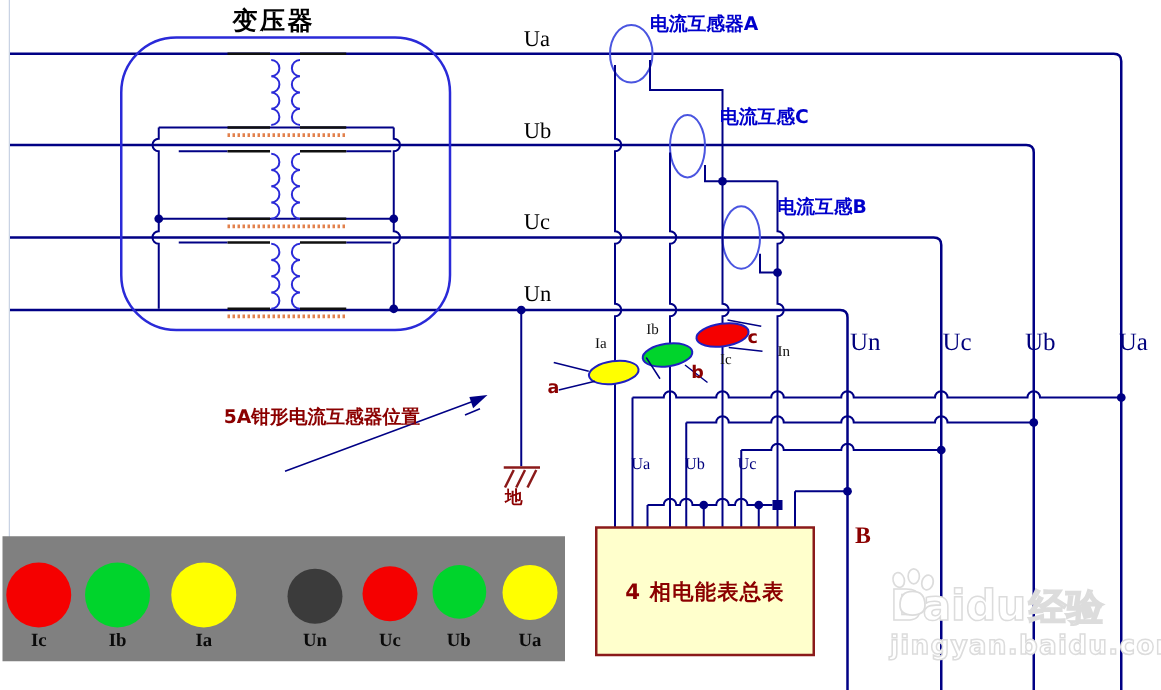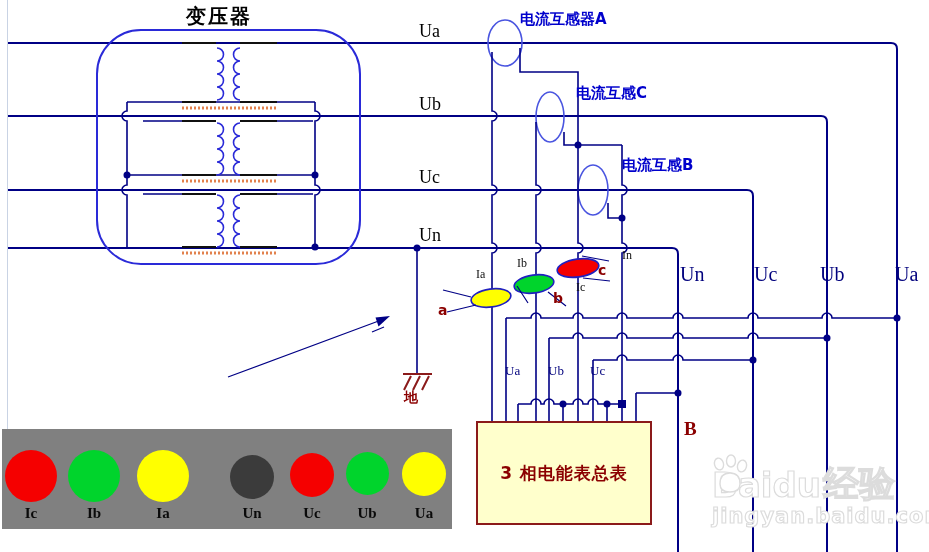--- a/index.html
+++ b/index.html
@@ -36,21 +36,21 @@
   #legend{position:absolute;left:2px;top:429px;width:450px;height:100px;background:#808080;}
   .lg-circle{position:absolute;border-radius:50%;}
   .lg-label{position:absolute;top:76px;transform:translateX(-50%);color:#0a0a0a;
             font-weight:bold;font-size:15px;font-family:"Liberation Serif",serif;}
   
   #wm{position:absolute;left:712px;top:452px;color:#ffffff;
       font-family:"DejaVu Sans","Liberation Sans",sans-serif;font-weight:bold;
       -webkit-text-stroke:1.2px #dcdcdc;}
   #wm .row1{display:flex;align-items:flex-end;height:50px;}
   #wm .brand{font-size:34px;line-height:1;}
-  #wm .cn{font-size:36px;line-height:1;margin-left:2px;}
+  #wm .cn{font-size:30px;line-height:1;margin-left:2px;}
   #wm .url{font-size:21px;margin-top:2px;letter-spacing:1px;}
   .leftedge{position:absolute;left:7px;top:0;width:1px;height:430px;background:#c9d3e4;}
 </style>
 </head>
 <body>
 
 <div id="stage">
 
   <div class="leftedge"></div>
 
@@ -153,38 +153,39 @@
   <div class="lbl blk18" style="left:419px;top:167px;">Uc</div>
   <div class="lbl blk18" style="left:419px;top:225px;">Un</div>
 
   <div class="lbl blue-ct" style="left:520px;top:10px;">电流互感器A</div>
   <div class="lbl blue-ct" style="left:576px;top:84px;">电流互感C</div>
   <div class="lbl blue-ct" style="left:622px;top:156px;">电流互感B</div>
 
   <div class="lbl clamplbl" style="left:476px;top:267px;">Ia</div>
   <div class="lbl clamplbl" style="left:517px;top:256px;">Ib</div>
   <div class="lbl clamplbl" style="left:576px;top:280px;">Ic</div>
-  <div class="lbl clamplbl" style="left:622px;top:248px;">In</div>
+  <div class="lbl clamplbl" style="left:622px;top:274px;">In</div>
 
   <div class="lbl darkred abc" style="left:438px;top:302px;">a</div>
   <div class="lbl darkred abc" style="left:553px;top:290px;">b</div>
   <div class="lbl darkred abc" style="left:598px;top:262px;">c</div>
 
+  <div class="lbl darkred note" style="left:179px;top:324px;">5A钳形电流互感器位置</div>
   <div class="lbl darkred" style="left:404px;top:389px;font-size:14px;font-family:'DejaVu Sans',sans-serif;">地</div>
 
   <div class="lbl buslbl" style="left:680px;top:263px;">Un</div>
   <div class="lbl buslbl" style="left:754px;top:263px;">Uc</div>
   <div class="lbl buslbl" style="left:820px;top:263px;">Ub</div>
   <div class="lbl buslbl" style="left:895px;top:263px;">Ua</div>
 
   <div class="lbl taplbl" style="left:505px;top:363px;">Ua</div>
   <div class="lbl taplbl" style="left:548px;top:363px;">Ub</div>
   <div class="lbl taplbl" style="left:590px;top:363px;">Uc</div>
 
-  <div class="meterlbl">3 相电能表总表</div>
+  <div class="meterlbl">4 相电能表总表</div>
   <div class="lbl darkred blabel" style="left:684px;top:418px;">B</div>
 
   <div id="legend">
     <div class="lg-circle" style="left: 3px; top: 21px; width: 52px; height: 52px; background: rgb(245, 0, 0);"></div>
     <div class="lg-circle" style="left: 66px; top: 21px; width: 52px; height: 52px; background: rgb(0, 212, 44);"></div>
     <div class="lg-circle" style="left: 135px; top: 21px; width: 52px; height: 52px; background: rgb(255, 255, 0);"></div>
     <div class="lg-circle" style="left: 228px; top: 26px; width: 44px; height: 44px; background: rgb(59, 59, 59);"></div>
     <div class="lg-circle" style="left: 288px; top: 24px; width: 44px; height: 44px; background: rgb(245, 0, 0);"></div>
     <div class="lg-circle" style="left: 344px; top: 23px; width: 43px; height: 43px; background: rgb(0, 212, 44);"></div>
     <div class="lg-circle" style="left: 400px; top: 23px; width: 44px; height: 44px; background: rgb(255, 255, 0);"></div>

